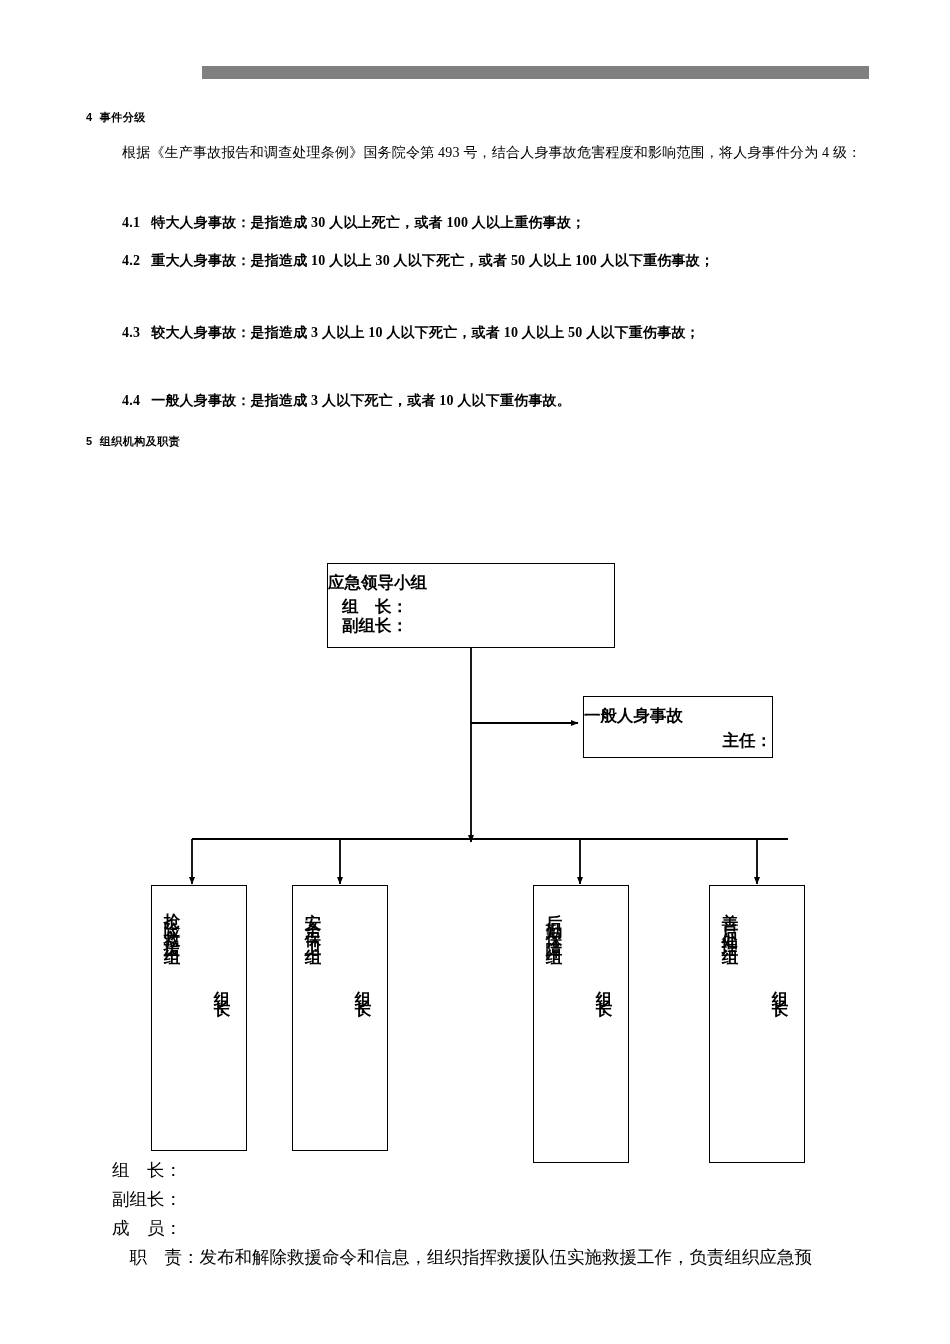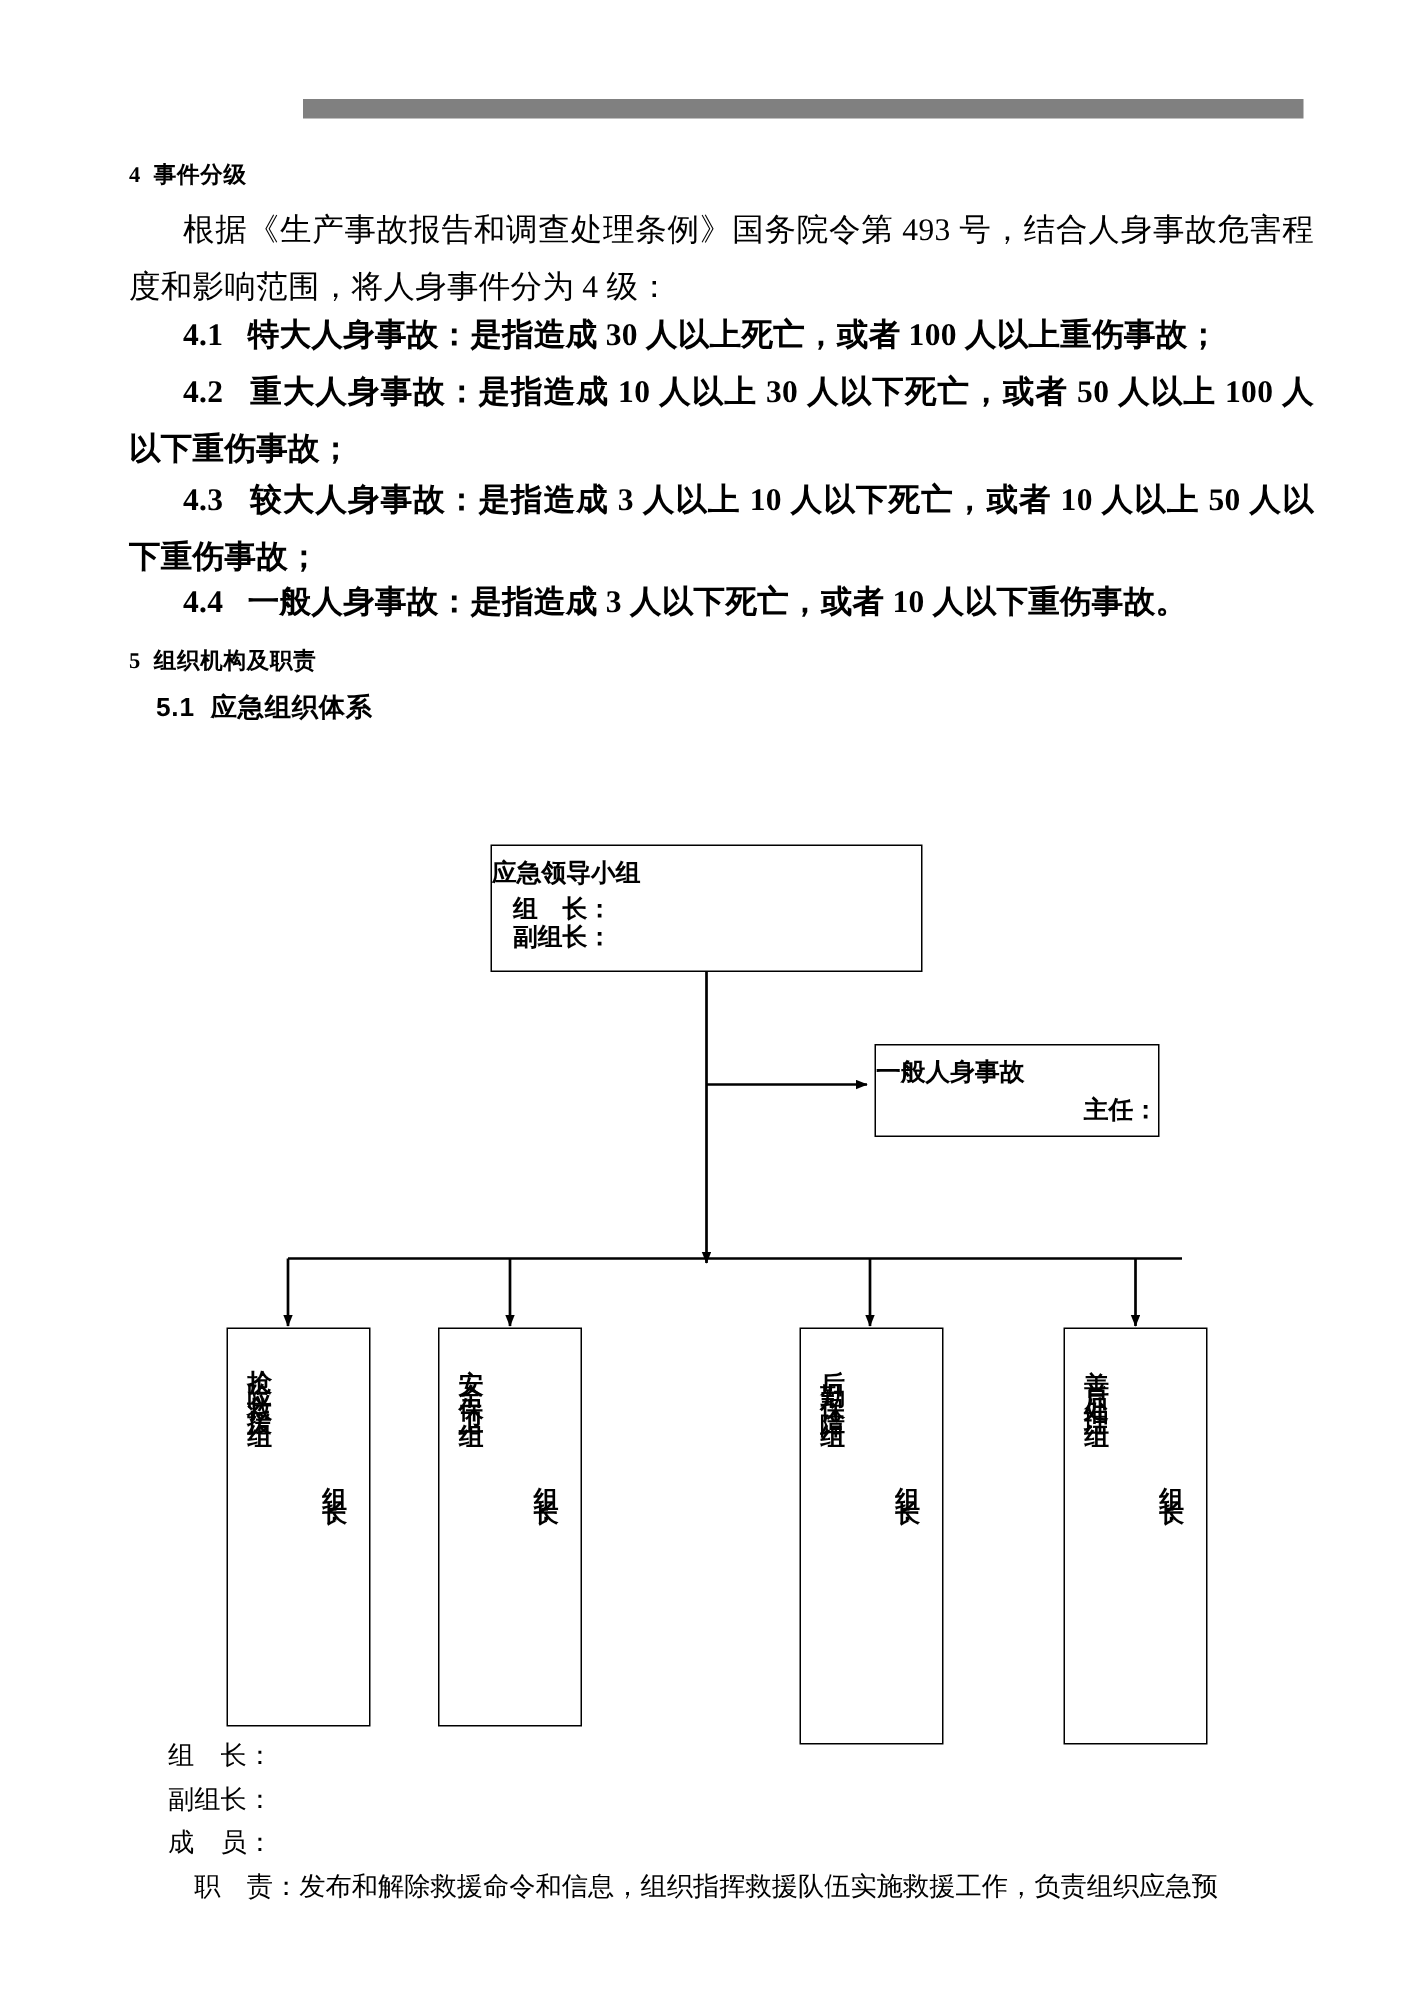--- a/index.html
+++ b/index.html
@@ -27,30 +27,30 @@
     width: 667px;
     height: 13px;
     background: #808080;
   }
 
   
   .doc-text {
     position: absolute;
     left: 86px;
     width: 790px;
-    font-size: 21px;
+    font-size: 14px;
     line-height: 38px;
     letter-spacing: 0.2px;
     white-space: pre-wrap;
     text-align: justify;
   }
   .h-sec {
     font-weight: bold;
-    font-size: 15px;
-    font-family: Liberation Serif, serif;
+    font-size: 11px;
+    font-family: Liberation Sans, sans-serif;
     letter-spacing: 0.5px;
   }
   .h-sub {
     font-weight: bold;
     font-size: 17.5px;
     font-family: "Liberation Sans", "DejaVu Sans", sans-serif;
     letter-spacing: 0.5px;
   }
   .bold-body {
     font-weight: bold;
@@ -136,21 +136,20 @@
   <div class="doc-text indent1 bold-body" style="top:204px;">4.1   特大人身事故：是指造成 30 人以上死亡，或者 100 人以上重伤事故；</div>
 
   <div class="doc-text indent1 bold-body" style="top:242px;">4.2   重大人身事故：是指造成 10 人以上 30 人以下死亡，或者 50 人以上 100 人以下重伤事故；</div>
 
   <div class="doc-text indent1 bold-body" style="top:314px;">4.3   较大人身事故：是指造成 3 人以上 10 人以下死亡，或者 10 人以上 50 人以下重伤事故；</div>
 
   <div class="doc-text indent1 bold-body" style="top:382px;">4.4   一般人身事故：是指造成 3 人以下死亡，或者 10 人以下重伤事故。</div>
 
   <div class="doc-text h-sec" style="top:422px;">5  组织机构及职责</div>
 
-  <div class="doc-text h-sub" style="top:452px; left:104px;">5.1  应急组织体系</div>
 
 
   <svg id="chart" viewBox="0 0 950 1344" xmlns="http://www.w3.org/2000/svg">
     <defs>
       <marker id="ah" markerWidth="9" markerHeight="9" refX="7.5" refY="3.2" orient="auto" markerUnits="userSpaceOnUse">
         <path d="M0,0 L8,3.2 L0,6.4 z" fill="#000"></path>
       </marker>
     </defs>
 
     <path d="M471,648 L471,842" stroke="#000" stroke-width="1.8" fill="none" marker-end="url(#ah)"></path>

